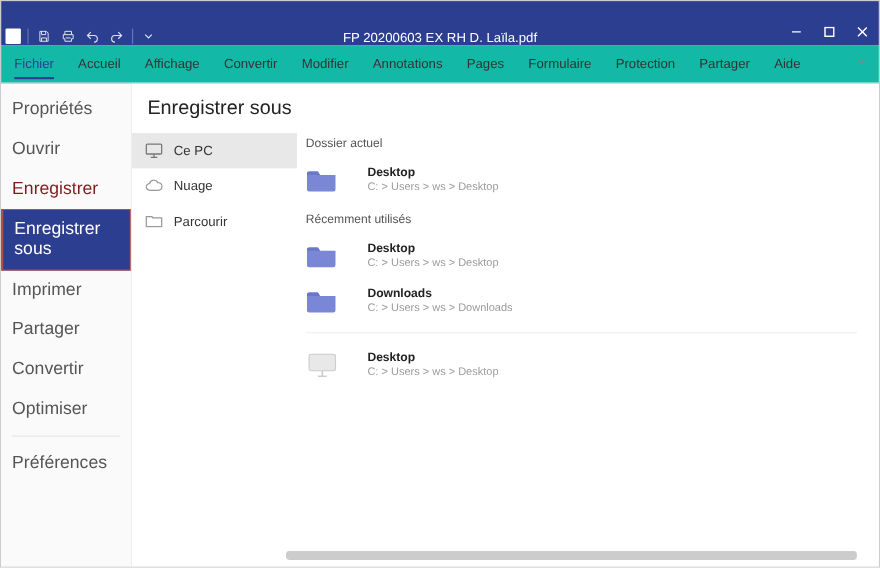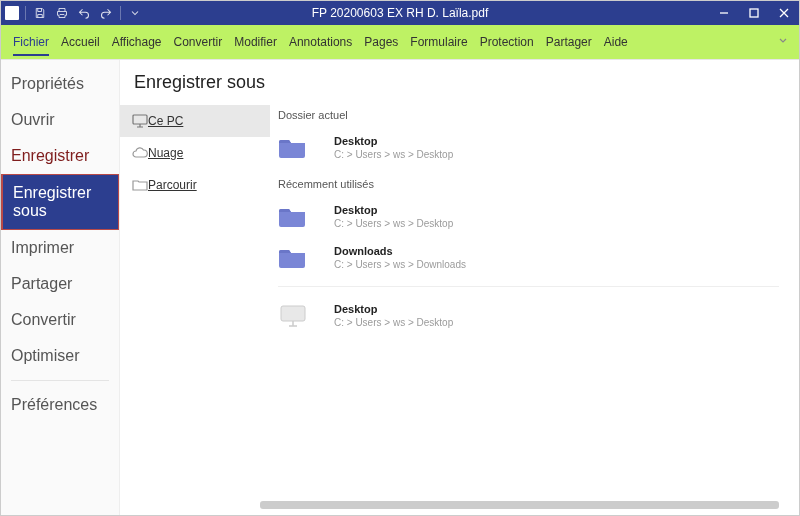--- a/index.html
+++ b/index.html
@@ -1,41 +1,41 @@
 <!DOCTYPE html>
 <html><head>
 <meta charset="utf-8">
 <style>
   * { box-sizing: border-box; margin: 0; padding: 0; font-family: -apple-system, "Segoe UI", Arial, sans-serif; }
   body { width: 800px; height: 516px; overflow: hidden; background: #fff; display: flex; flex-direction: column; border: 1px solid #ccc; }
-  .titlebar { height: 24px; background: #2c3e8f; display: flex; align-items: center; color: #fff; font-size: 11px; position: relative; }
+  .titlebar { height: 40px; background: #2c3e8f; display: flex; align-items: flex-end; color: #fff; font-size: 11px; position: relative; }
   .titlebar-left { display: flex; align-items: center; gap: 6px; padding-left: 4px; }
   .title-icon { width: 14px; height: 14px; background: #fff; display: inline-block; border-radius: 1px; }
   .title-sep { width: 1px; height: 14px; background: rgba(255,255,255,0.3); }
   .title-btn { width: 16px; height: 16px; display: flex; align-items: center; justify-content: center; opacity: 0.85; }
   .title-btn svg { width: 12px; height: 12px; }
   .titlebar-title { position: absolute; left: 50%; transform: translateX(-50%); font-size: 12px; }
   .titlebar-right { margin-left: auto; display: flex; }
   .win-btn { width: 30px; height: 24px; display: flex; align-items: center; justify-content: center; }
   .win-btn svg { width: 10px; height: 10px; stroke: #fff; stroke-width: 1.3; fill: none; }
-  .menubar { height: 27px; background: #bef264; display: flex; align-items: center; padding: 17px 12px; gap: 12px; border-bottom: 1px solid #e6e6e6; position: relative; }
+  .menubar { height: 27px; background: #14b8a6; display: flex; align-items: center; padding: 17px 12px; gap: 22px; border-bottom: 1px solid #e6e6e6; position: relative; }
   .menu-item { font-size: 12px; color: #333; cursor: default; }
   .menu-item.active { color: #2c3e8f; border-bottom: 2px solid #2c3e8f; padding-bottom: 5px; margin-bottom: -6px; }
   .menu-chevron { position: absolute; right: 10px; top: 8px; }
   .content { flex: 1; display: flex; overflow: hidden; background: #fafafa; }
   .sidebar { width: 118px; background: #fafafa; display: flex; flex-direction: column; padding-top: 6px; }
   .side-item { font-size: 16px; color: #555; padding: 9px 10px; cursor: default; }
   .side-item.disabled { color: #7f1d1d; }
   .side-item.selected { background: #2c3e8f; color: #fff; border: 1px solid #b94a48; border-left-width: 2px; }
   .side-divider { height: 1px; background: #e4e4e4; margin: 6px 10px; }
   .main { flex: 1; background: #fff; display: flex; flex-direction: column; padding: 12px 0 0 0; border-left: 1px solid #eee; position: relative; }
   .main-title { font-size: 18px; color: #222; padding-left: 14px; margin-bottom: 10px; }
   .main-row { flex: 1; display: flex; overflow: hidden; }
   .loc-col { width: 150px; background: #fff; padding-top: 2px; }
-  .loc-item { display: flex; align-items: center; font-size: 12px; color: #333; padding: 8px 12px; cursor: default; text-decoration: underline; }
+  .loc-item { display: flex; align-items: center; gap: 10px; font-size: 12px; color: #333; padding: 8px 12px; cursor: default; }
   .loc-item.selected { background: #e8e8e8; }
   .loc-icon { width: 16px; height: 16px; display: flex; align-items: center; justify-content: center; }
   .detail-col { flex: 1; padding: 0 20px 0 8px; overflow: hidden; position: relative; }
   .section-label { font-size: 11px; color: #555; margin: 6px 0 10px 0; }
   .entry { display: flex; align-items: flex-end; gap: 26px; padding: 4px 0 12px 0; }
   .entry-icon { width: 30px; height: 24px; display: flex; align-items: center; justify-content: center; }
   .folder-svg { width: 28px; height: 22px; }
   .monitor-svg { width: 28px; height: 24px; }
   .entry-text { display: flex; flex-direction: column; }
   .entry-title { font-size: 11px; font-weight: 600; color: #222; }

